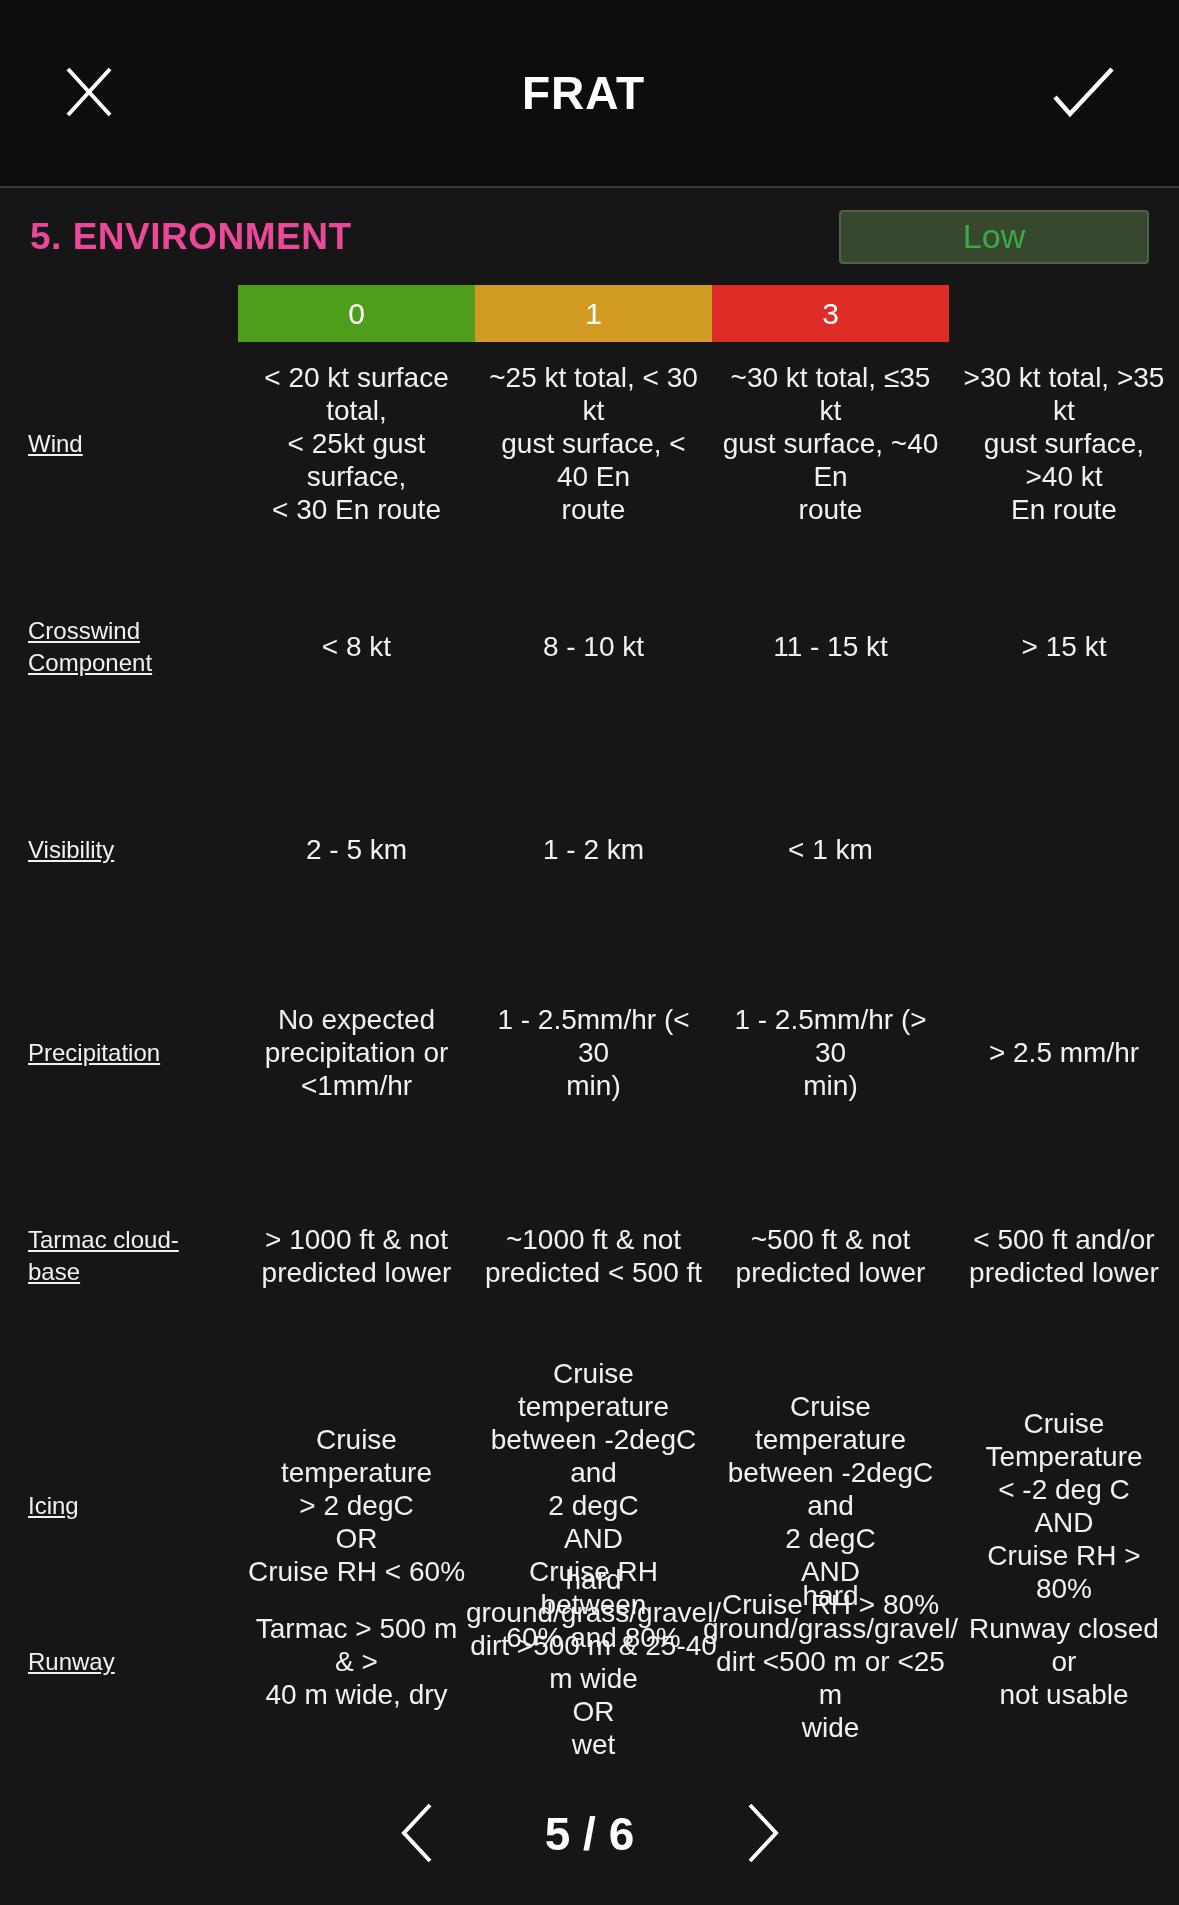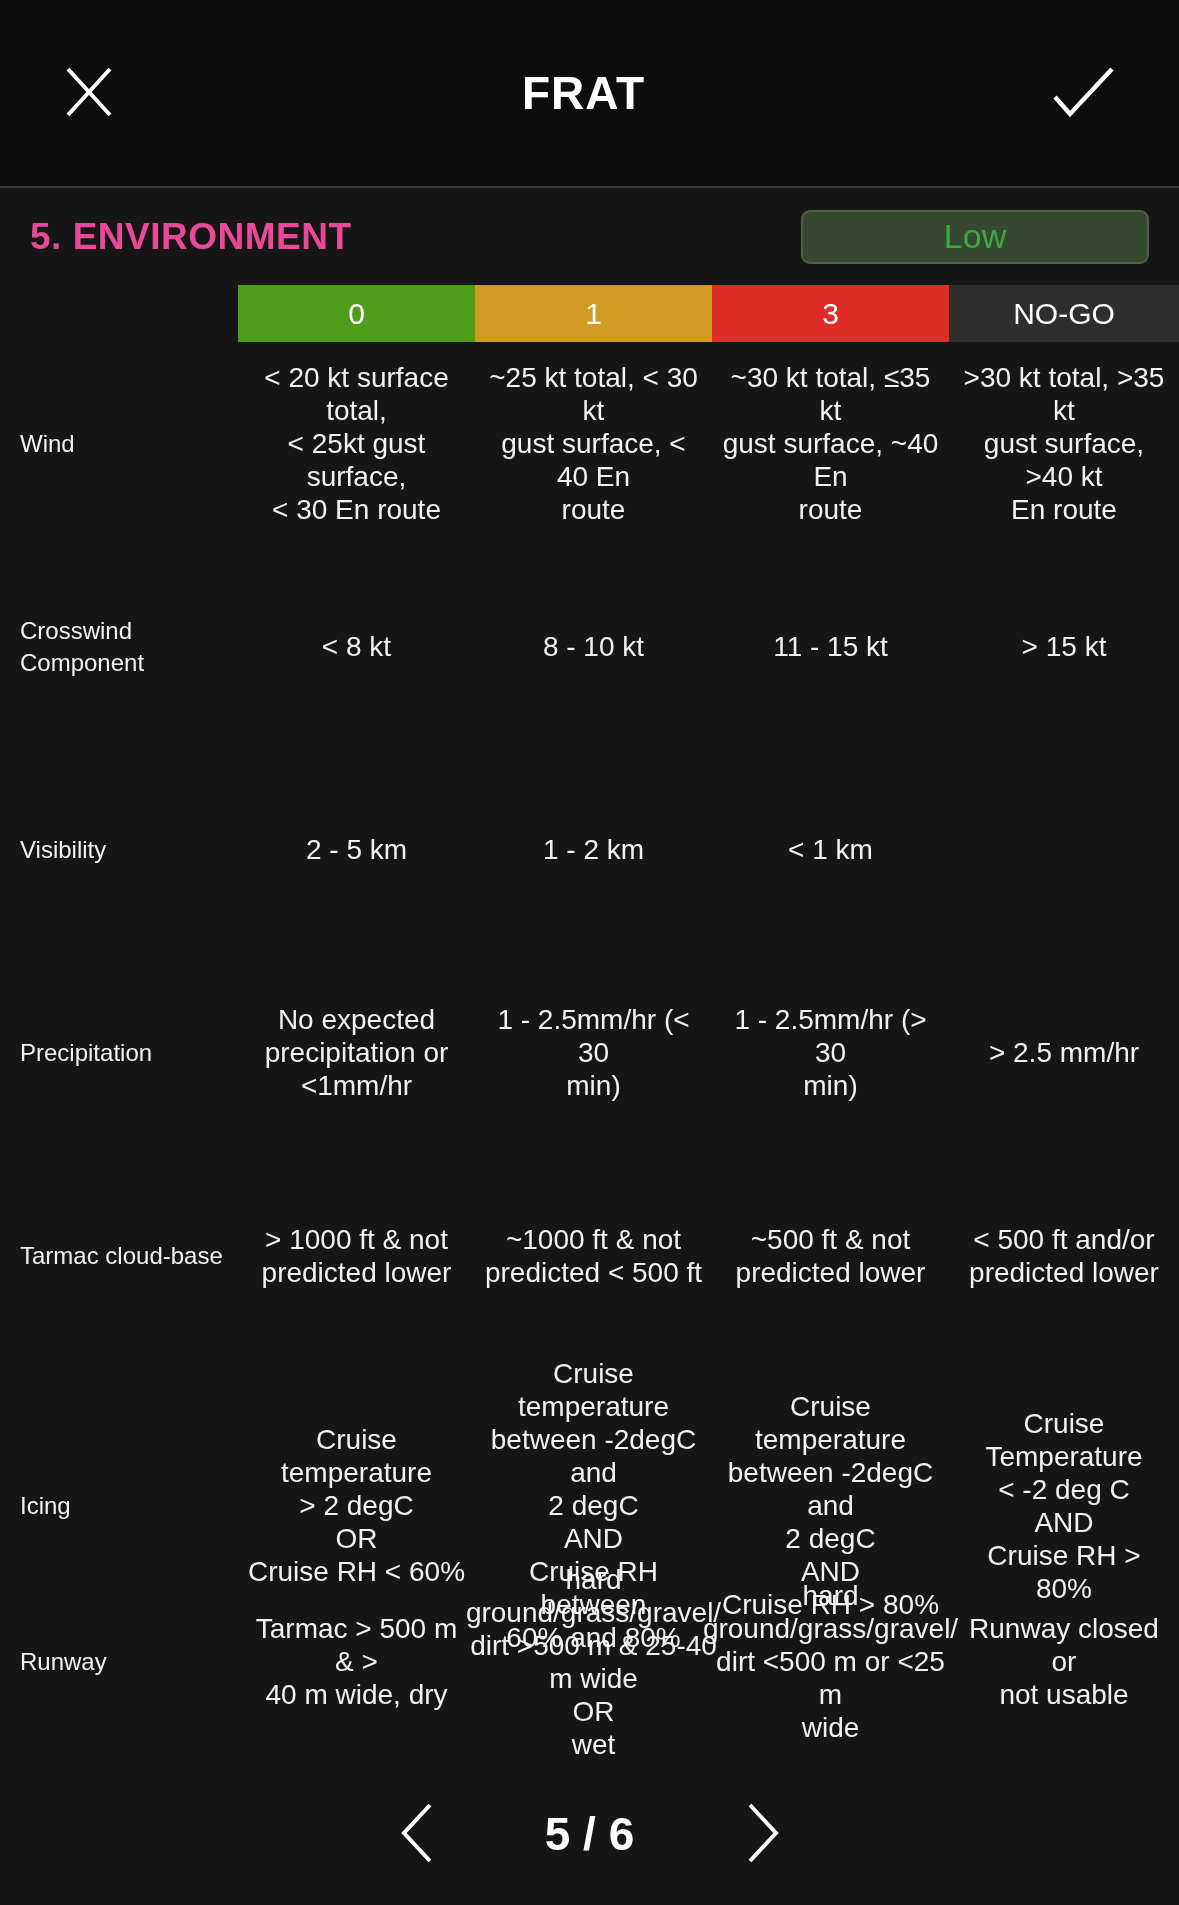--- a/index.html
+++ b/index.html
@@ -54,23 +54,23 @@
     flex: 0 0 auto;
   }
   .section-title {
     font-size: 37px;
     font-weight: 600;
     color: #ec4899;
     letter-spacing: 0.5px;
   }
   .risk-badge {
     margin-left: auto;
-    width: 348px;
+    width: 310px;
     height: 54px;
-    border-radius: 9px;
+    border-radius: 4px;
     display: flex;
     align-items: center;
     justify-content: center;
     font-size: 34px;
     background: #36492F;
     border: 2px solid #4F6147;
     color: #3FA843;
   }
 
   
@@ -83,24 +83,25 @@
     display: flex;
     align-items: center;
     justify-content: center;
     font-size: 30px;
     color: #FFFFFF;
   }
   .trow { height: 203px; }
   .row-label {
     display: flex;
     align-items: center;
-    padding: 0 12px 0 20px;
+    padding: 0 12px 0 28px;
     font-size: 24px;
     color: #F1F1F1;
     line-height: 32px;
+    text-decoration: underline;
   }
   .cell {
     display: flex;
     align-items: center;
     justify-content: center;
     text-align: center;
     padding: 0 8px;
     font-size: 28px;
     line-height: 33px;
     color: #F1F1F1;
@@ -150,21 +151,20 @@
   <section class="section-head">
     <h2 class="section-title">5. ENVIRONMENT</h2>
     <div class="risk-badge" style="background-color: rgb(54, 73, 47);">Low</div>
   </section>
 
   <div class="grid-row thead">
     <div></div>
     <div class="th" style="background-color: rgb(78, 158, 27);">0</div>
     <div class="th" style="background-color: rgb(209, 154, 34);">1</div>
     <div class="th" style="background-color: rgb(222, 44, 38);">3</div>
-    <div class="th" style="background-color: rgb(46, 46, 46);">NO-GO</div>
   </div>
 
   <div class="grid-row trow">
     <div class="row-label">Wind</div>
     <div class="cell">&lt; 20 kt surface total,
 &lt; 25kt gust surface,
 &lt; 30 En route</div>
     <div class="cell">~25 kt total, &lt; 30 kt
 gust surface, &lt; 40 En
 route</div>

